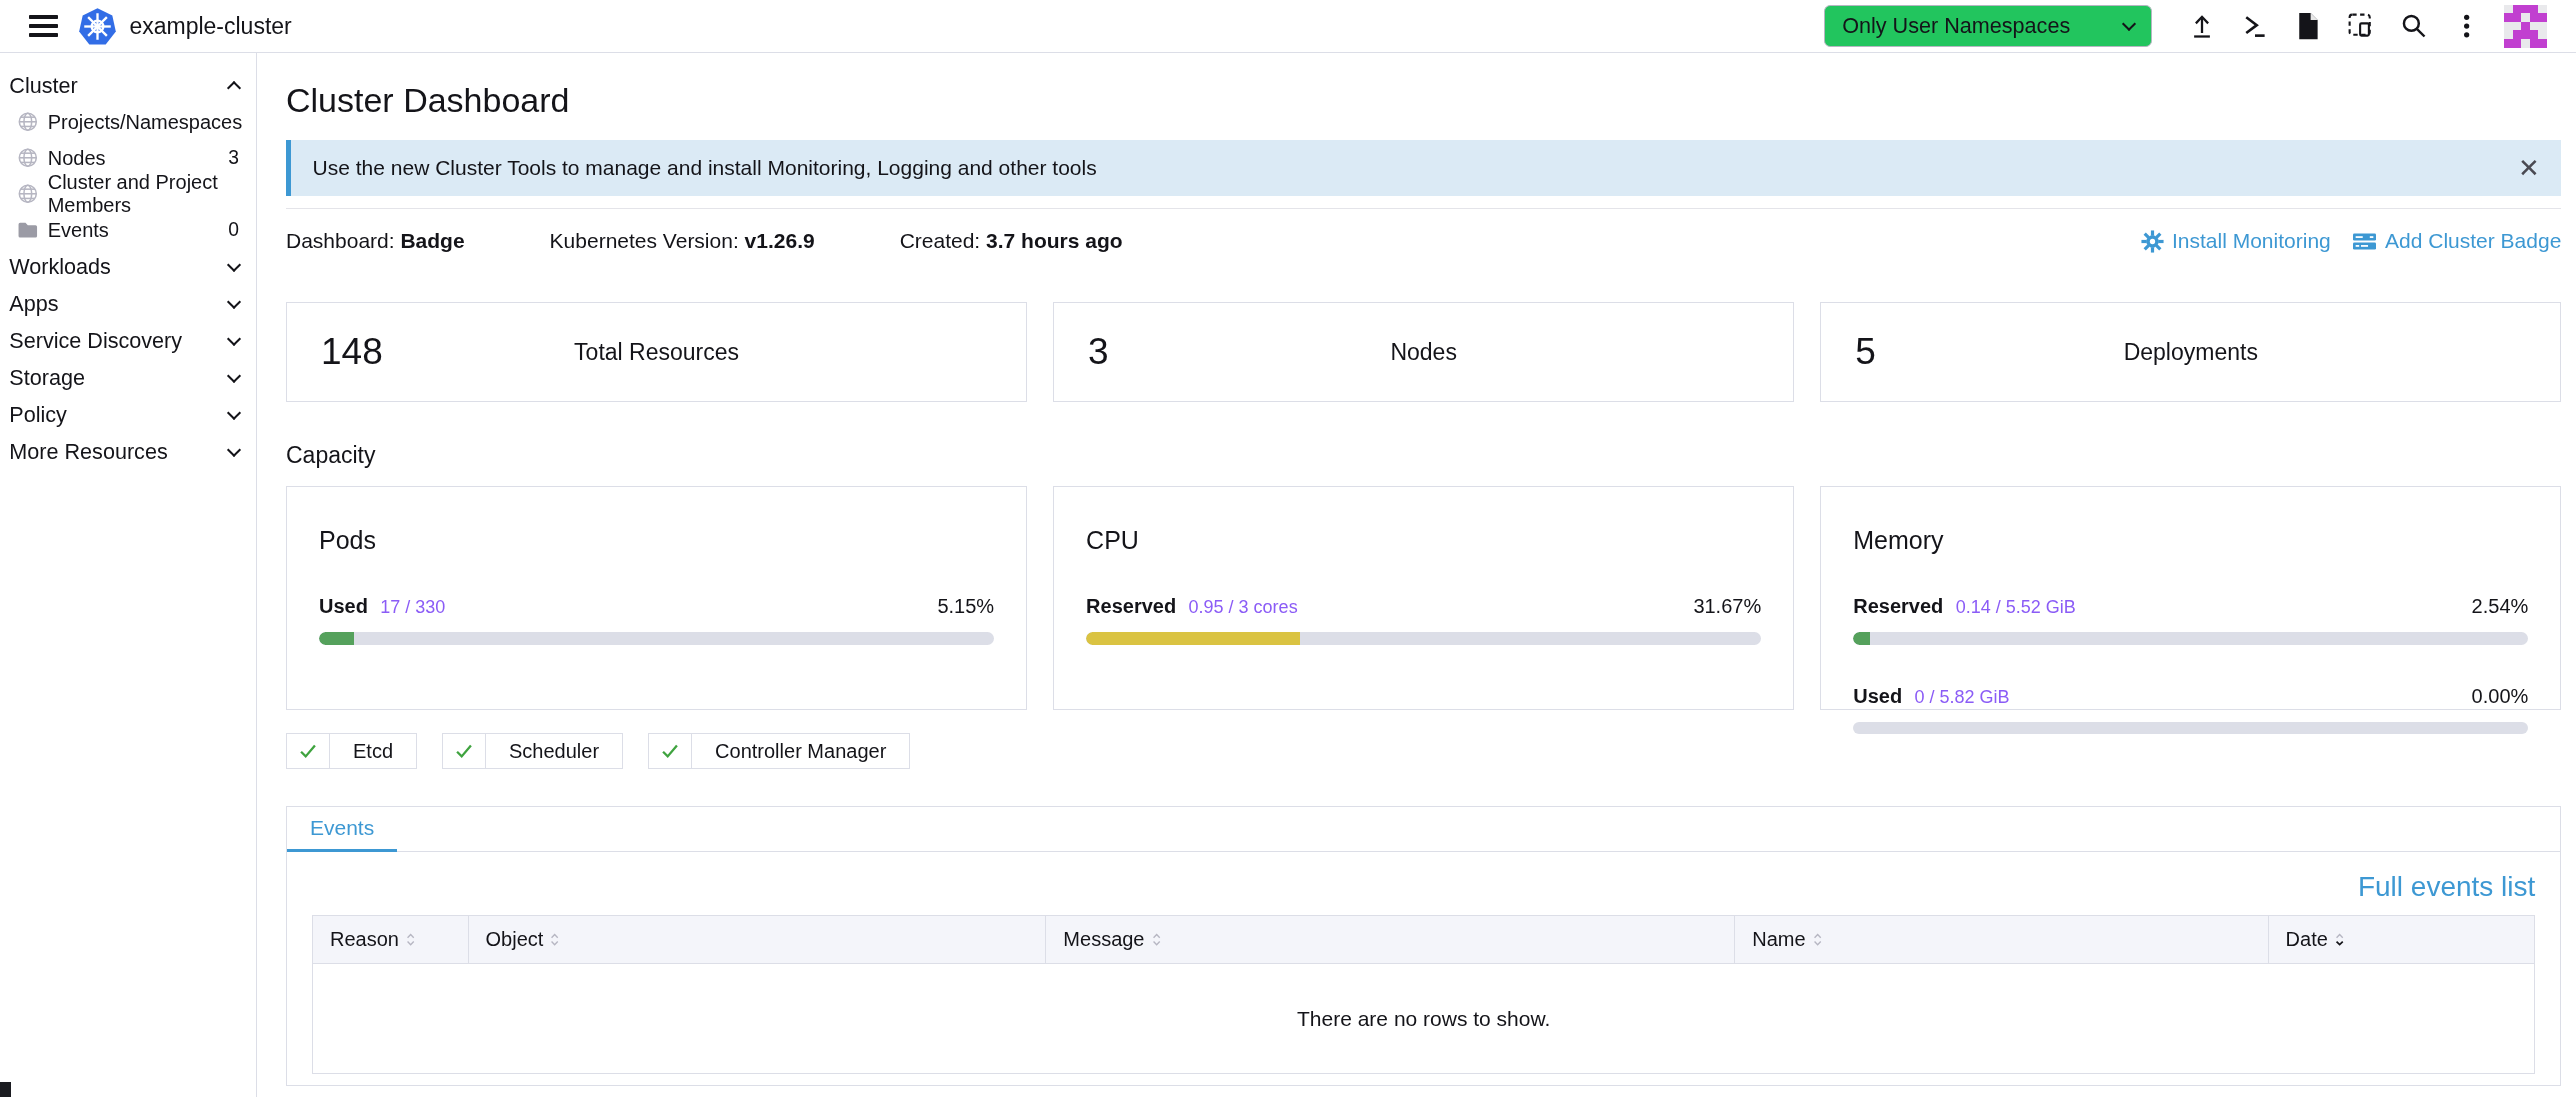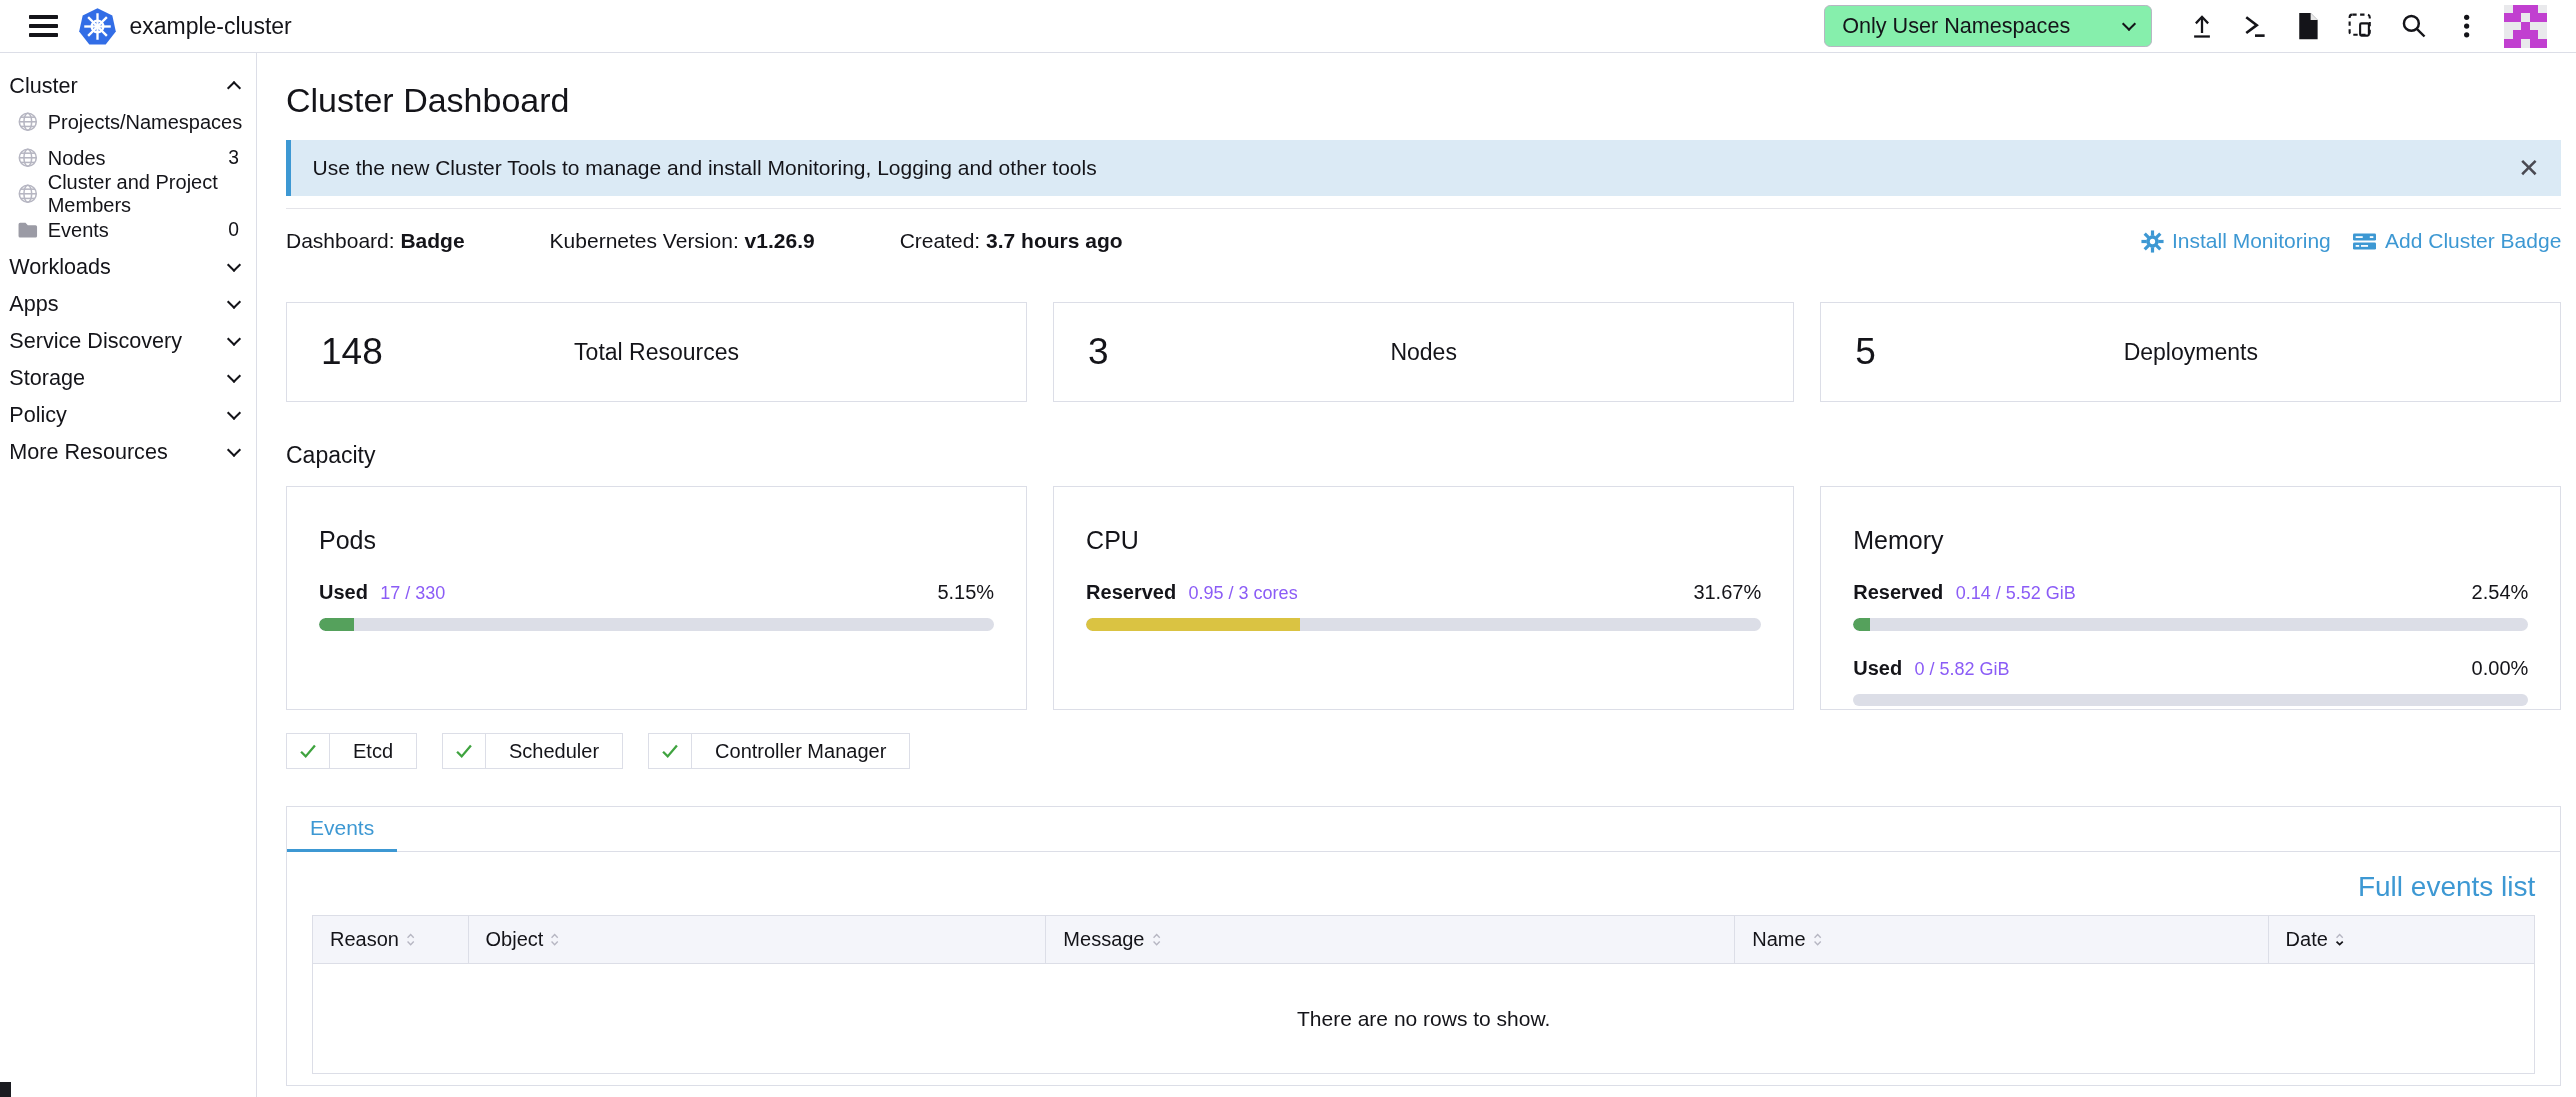--- a/index.html
+++ b/index.html
@@ -16,21 +16,21 @@
     padding:0 29px; border-bottom:0.8px solid #dcdee7; background:#fff;
   }
   .hamburger { width:29px; display:flex; flex-direction:column; gap:5.4px; cursor:pointer; margin-right:20px; }
   .hamburger .bar { height:3.9px; background:#141419; border-radius:0.8px; }
   .k8s-logo { width:39px; height:39px; margin-right:12.4px; }
   .cluster-name { font-size:23px; font-weight:400; }
   .topbar-spacer { flex:1; }
   .ns-select {
     display:flex; align-items:center; justify-content:space-between;
     width:328px; height:42px; border:0.8px solid #b6b6c2; border-radius:6.2px;
-    padding:0 17px; font-size:21.6px; cursor:pointer; background:#86efac; margin-right:23px;
+    padding:0 17px; font-size:21.6px; cursor:pointer; background:#22c55e; margin-right:23px;
   }
   .chev { display:inline-block; width:10px; height:10px; border-right:2.3px solid #141419; border-bottom:2.3px solid #141419; }
   .chev.down { transform:rotate(45deg) translate(-1.5px,-1.5px); }
   .chev.up   { transform:rotate(-135deg) translate(-1.5px,-1.5px); }
   .top-icon { width:53px; height:42px; display:flex; align-items:center; justify-content:center; cursor:pointer; }
   .top-icon svg { display:block; }
   .avatar { width:43px; height:43px; margin-left:10.8px; background:#e9e9ec; display:grid;
             grid-template-columns:repeat(5,1fr); grid-template-rows:repeat(5,1fr); cursor:pointer; }
 
   
@@ -72,21 +72,21 @@
     flex:1; height:100px; border:0.8px solid #dcdee7; background:#fff;
     display:flex; align-items:center; padding:0 34px; position:relative;
   }
   .stat-value { font-size:37px; font-weight:400; }
   .stat-label { position:absolute; left:0; right:0; text-align:center; font-size:23px; }
 
   h2.capacity-heading { margin-top:40px; font-size:23px; font-weight:500; }
   .capacity-cards { margin-top:17px; display:flex; gap:26px; }
   .cap-card { flex:1; height:224px; border:0.8px solid #dcdee7; background:#fff; padding:39px 32px 0 32px; }
   .cap-title { font-size:25px; font-weight:400; }
-  .metric-row { display:flex; align-items:baseline; margin-top:26px; font-size:20px; }
+  .metric-row { display:flex; align-items:baseline; margin-top:40px; font-size:20px; }
   .metric-label { font-weight:700; margin-right:12.4px; }
   .metric-detail { color:#8b5cf6; font-size:18px; }
   .metric-pct { margin-left:auto; font-weight:400; }
   .bar-track { margin-top:14px; height:12.4px; background:#dcdee7; border-radius:7px; overflow:hidden; }
   .bar-fill { height:100%; border-radius:7px 0 0 7px; }
 
   .badges-row { margin-top:23px; display:flex; gap:25px; }
   .component-badge { display:flex; align-items:stretch; height:36px; border:0.8px solid #dcdee7; background:#fff; cursor:default; }
   .badge-check { width:43px; display:flex; align-items:center; justify-content:center; border-right:0.8px solid #dcdee7; }
   .badge-label { display:flex; align-items:center; padding:0 23px; font-size:20px; }

